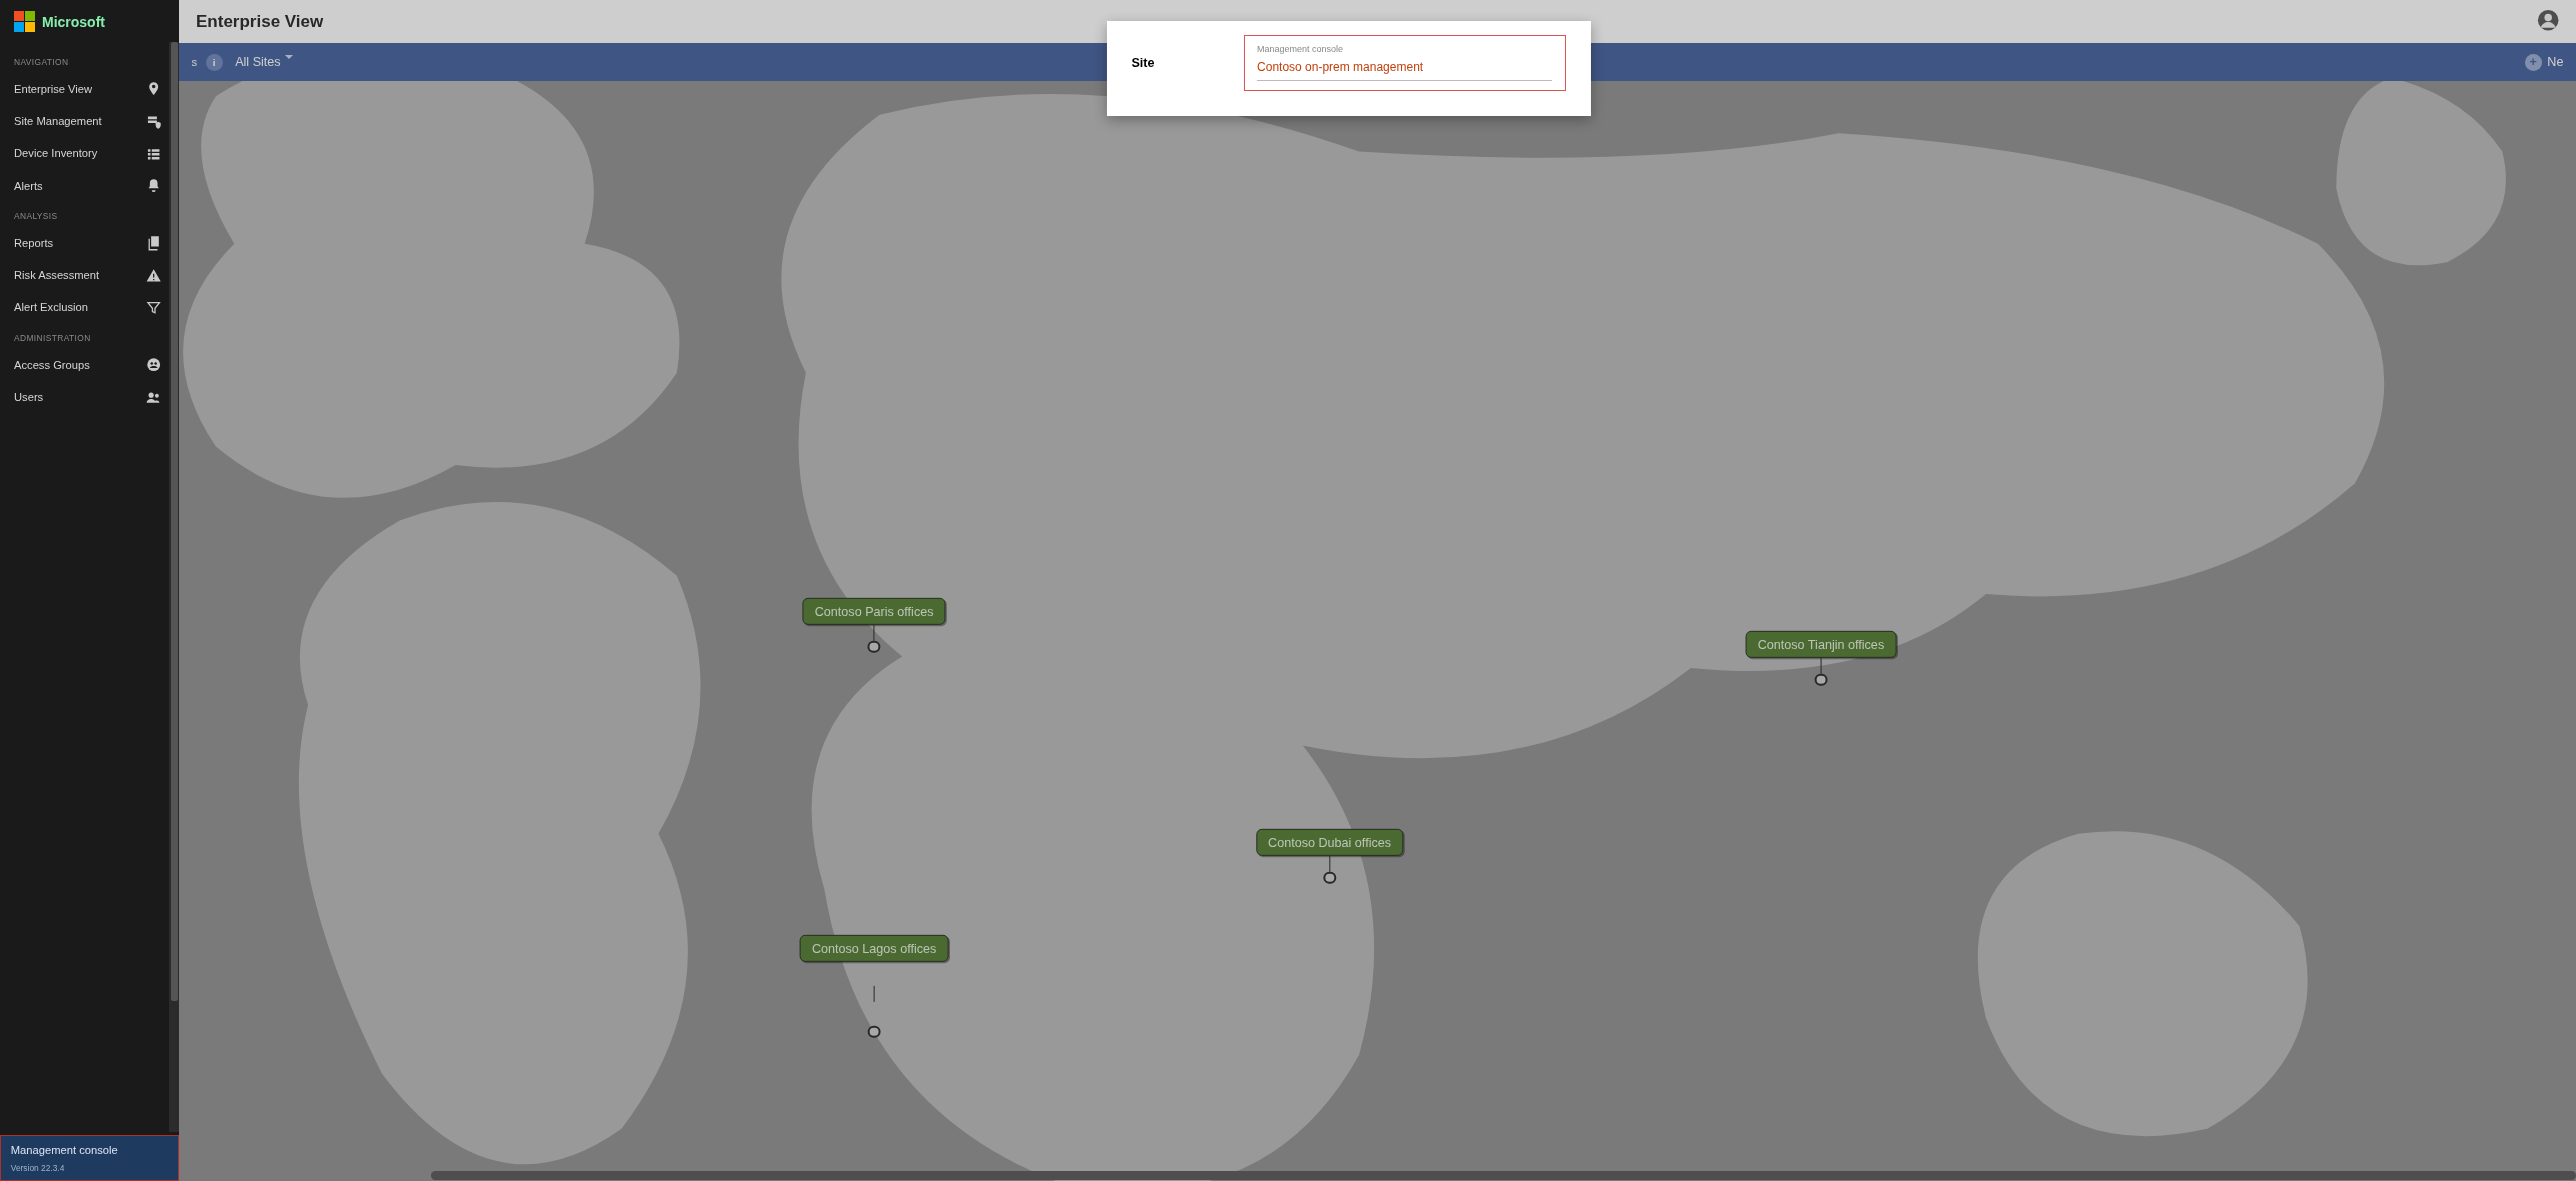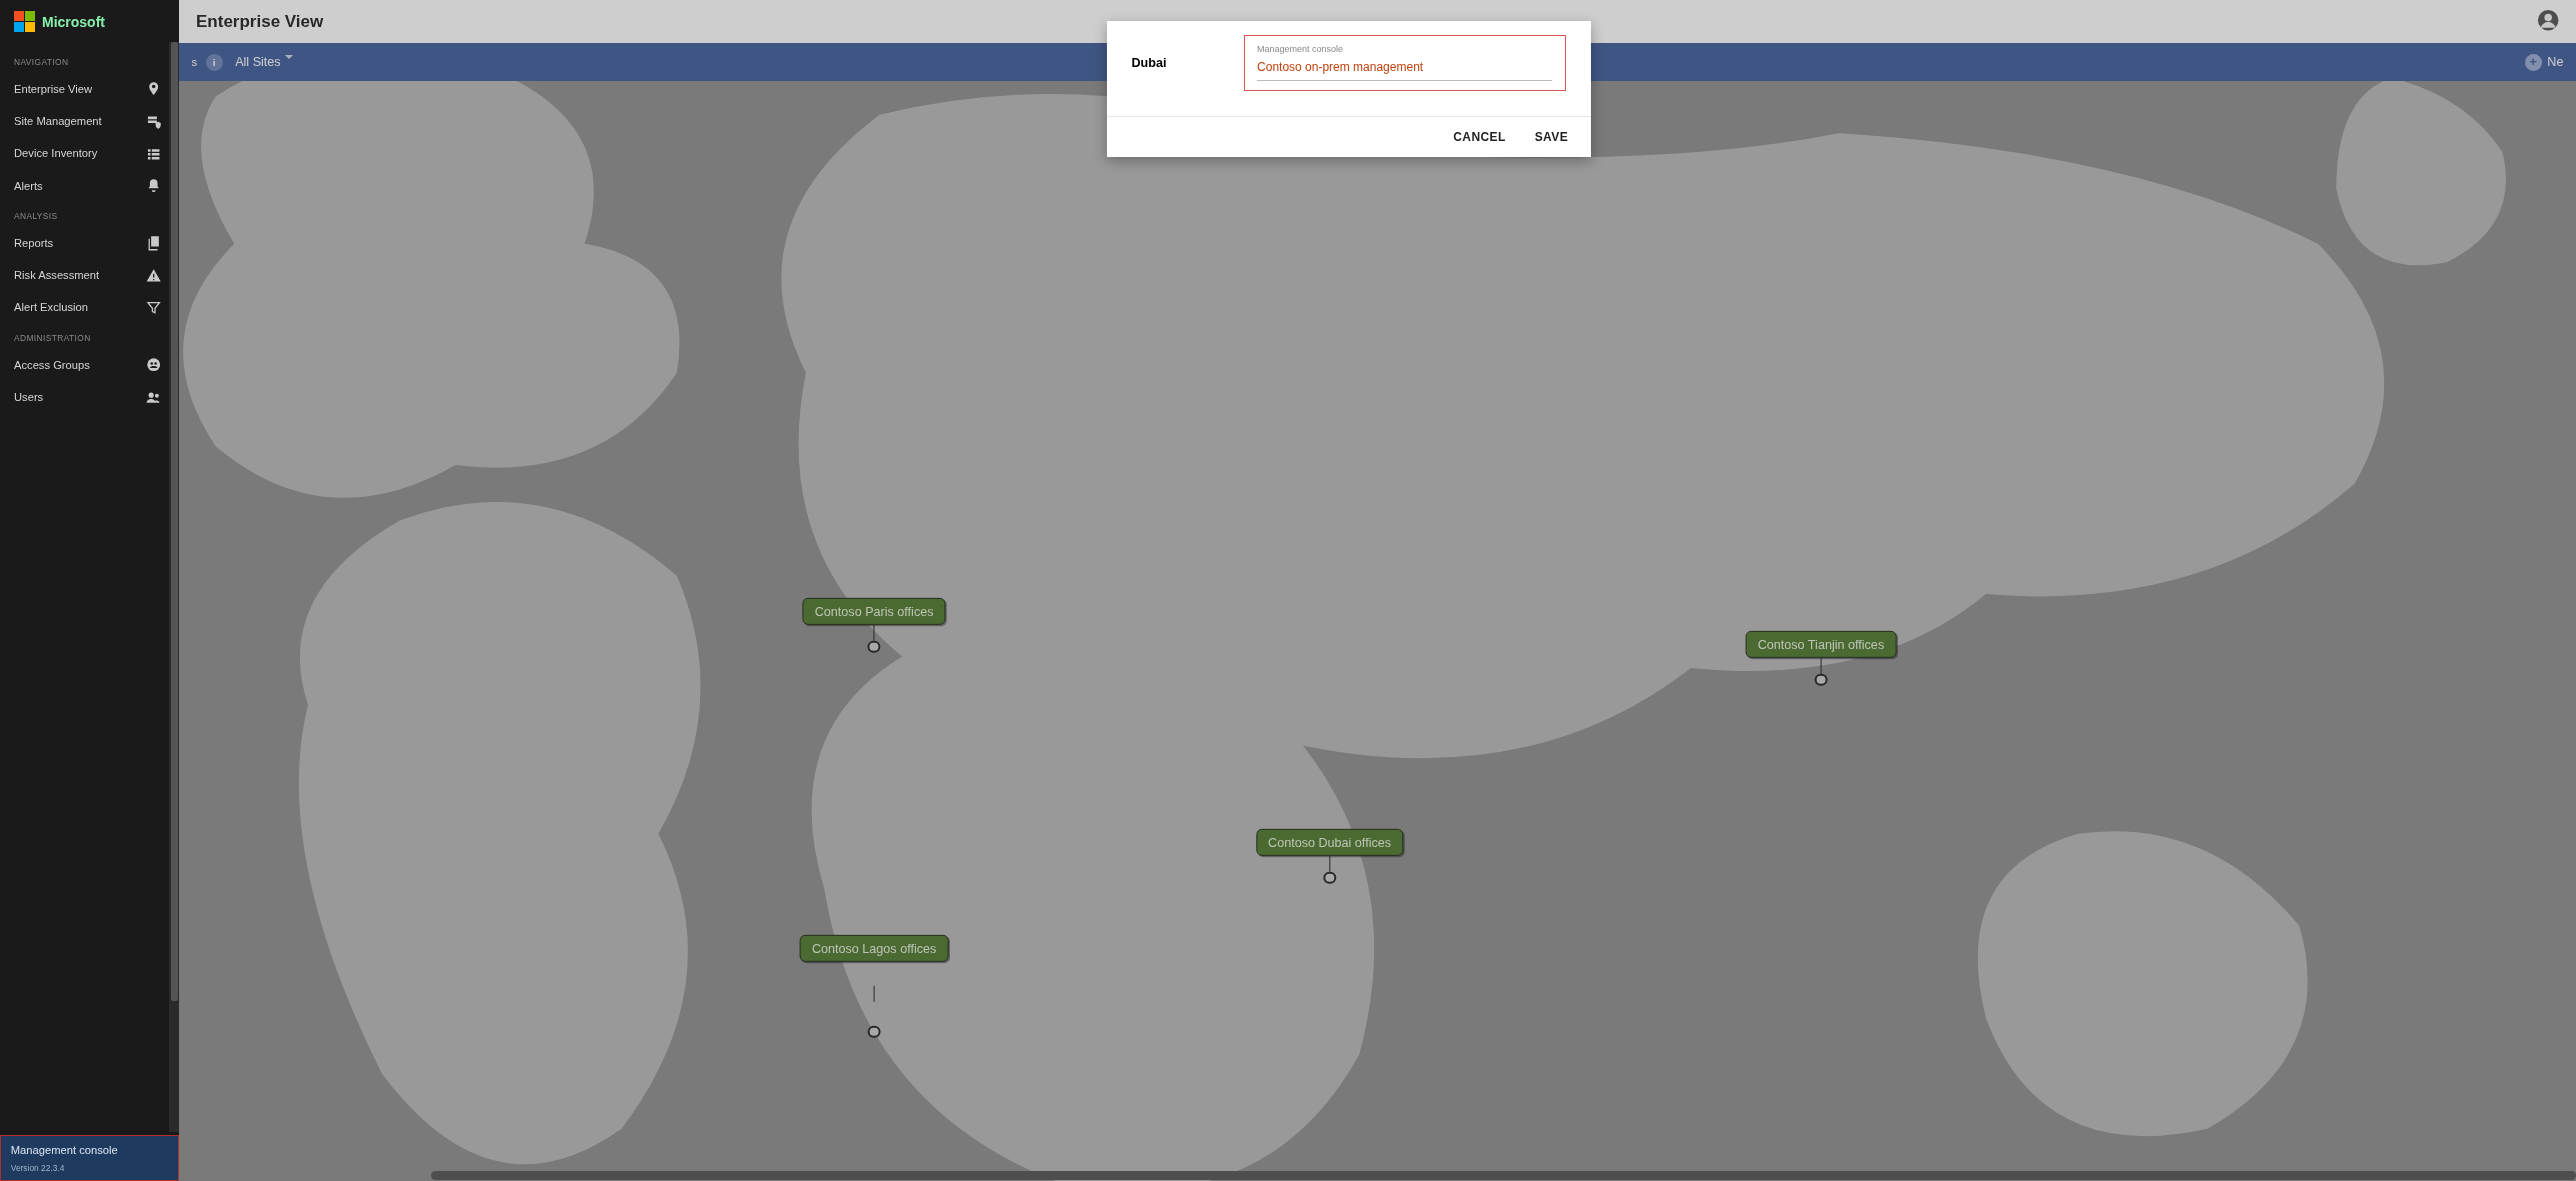--- a/index.html
+++ b/index.html
@@ -393,26 +393,22 @@
         <div class="bubble">Contoso Lagos offices</div>
         <div class="stem"></div>
         <div class="dot"></div>
       </div>
     </div>
 
   <div class="dim"></div>
 
   <div class="modal">
     <div class="modal-body">
-      <div class="field-label">Dubai</div>
+      <div class="field-label">Site</div>
       <div class="field-box">
         <div class="floating">Management console</div>
         <input type="text" value="Contoso on-prem management" style="">
       </div>
     </div>
-    <div class="modal-footer">
-      <button>CANCEL</button>
-      <button>SAVE</button>
-    </div>
   </div>
 
 </main>
 
 
 </body></html>

